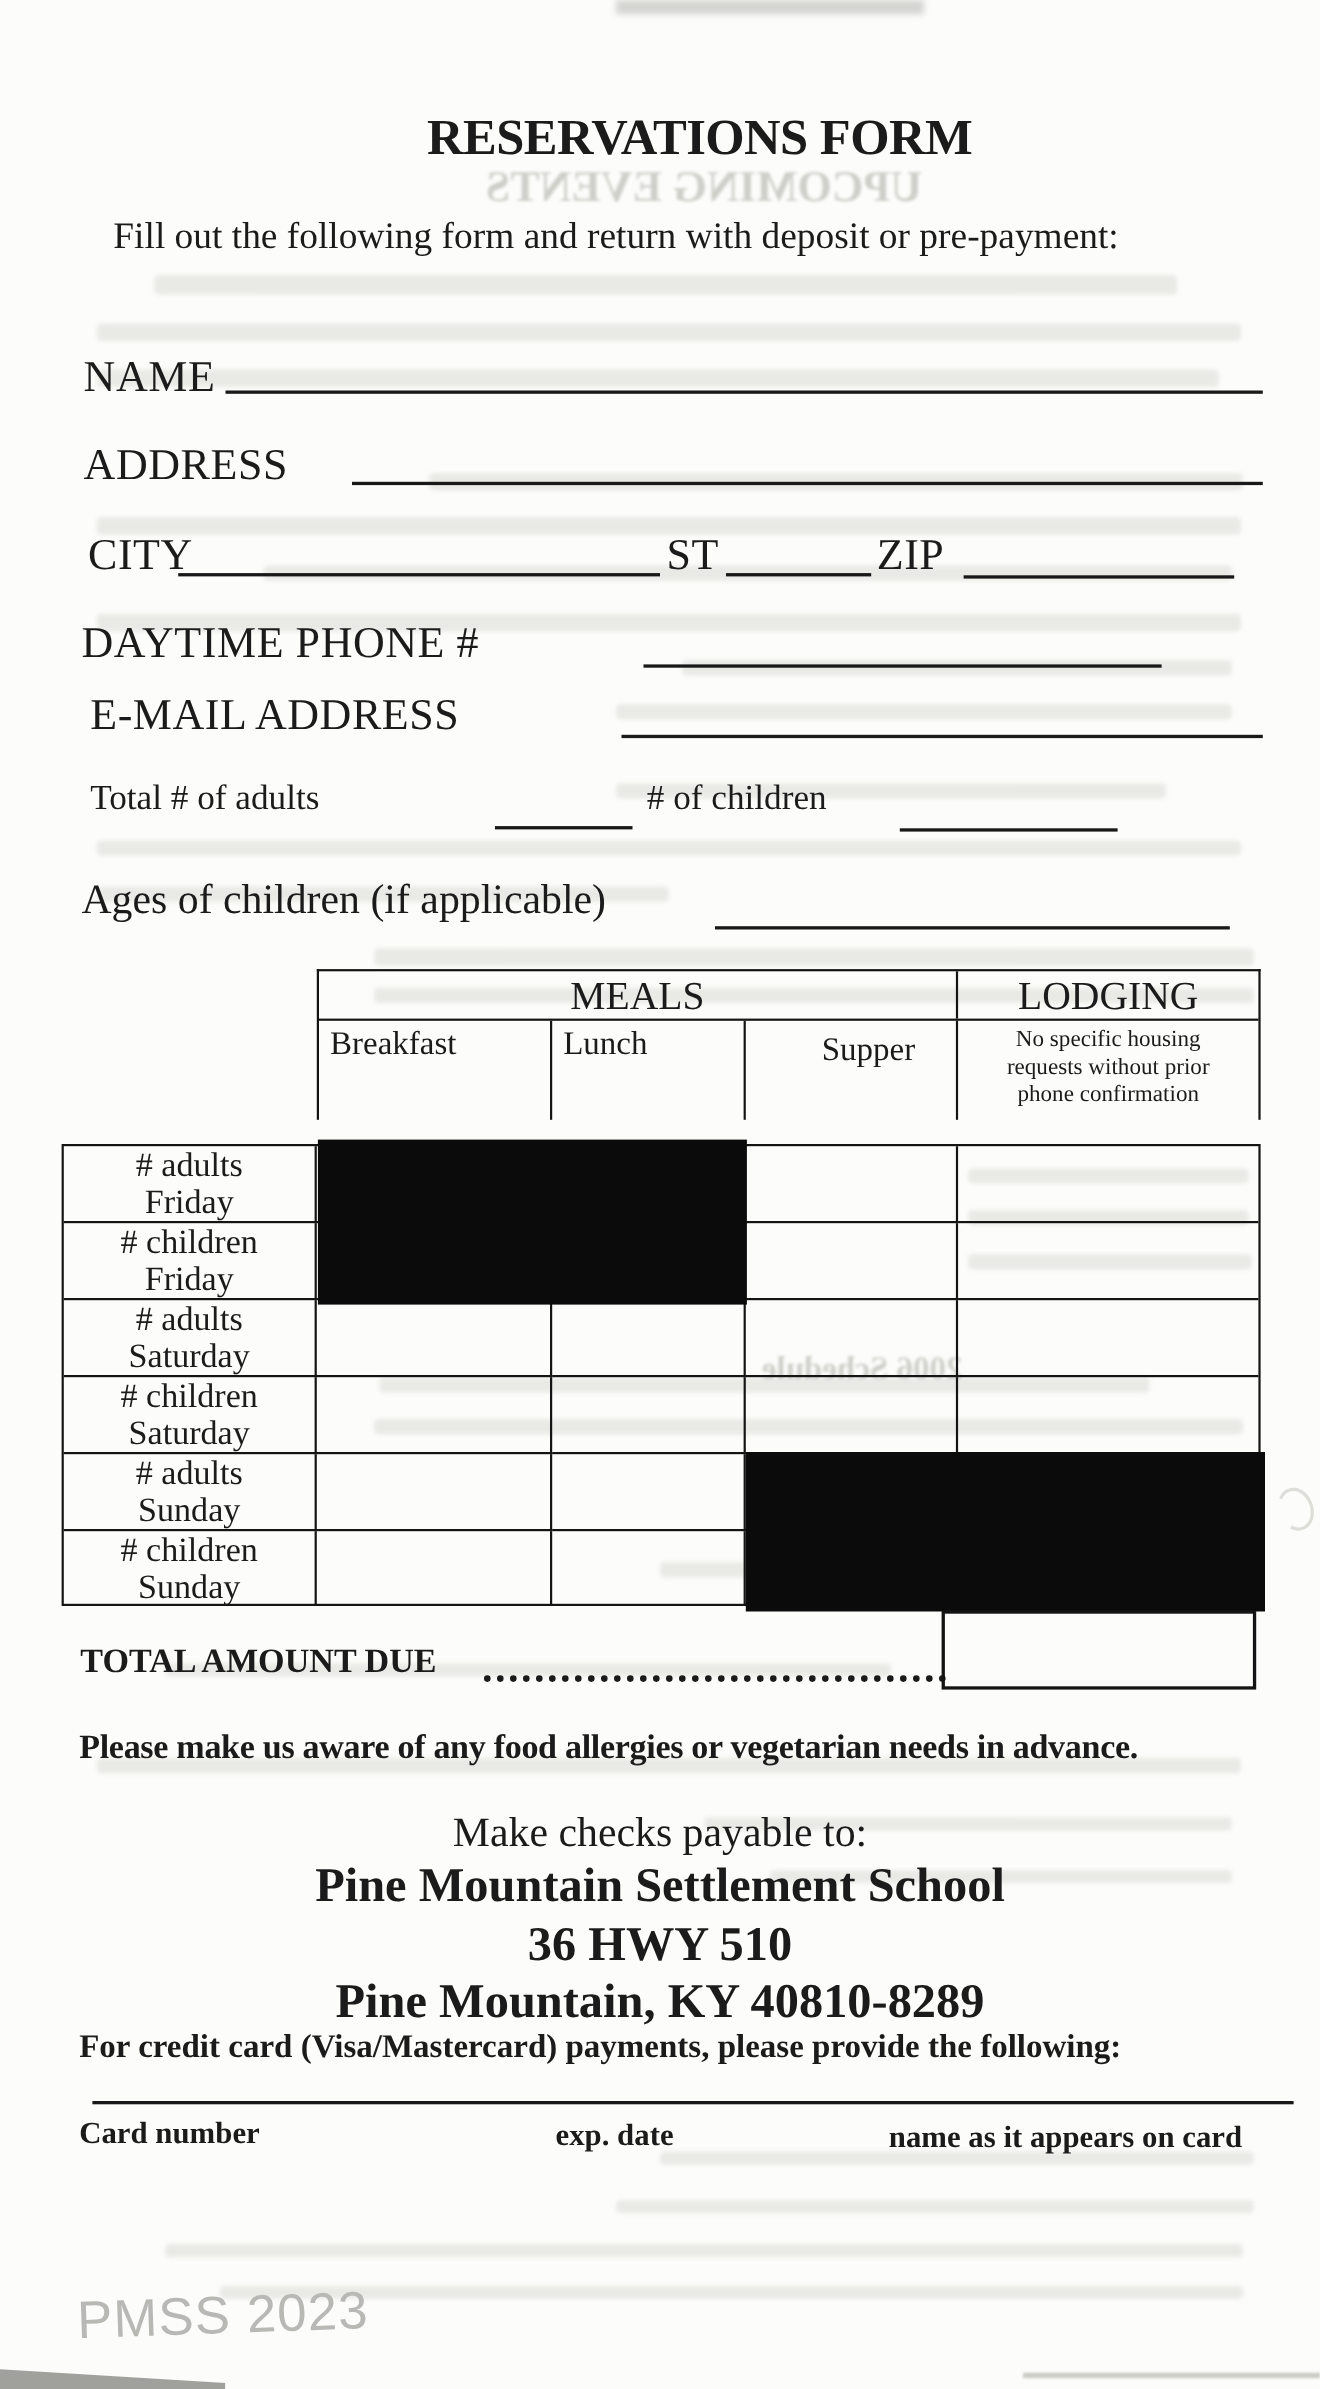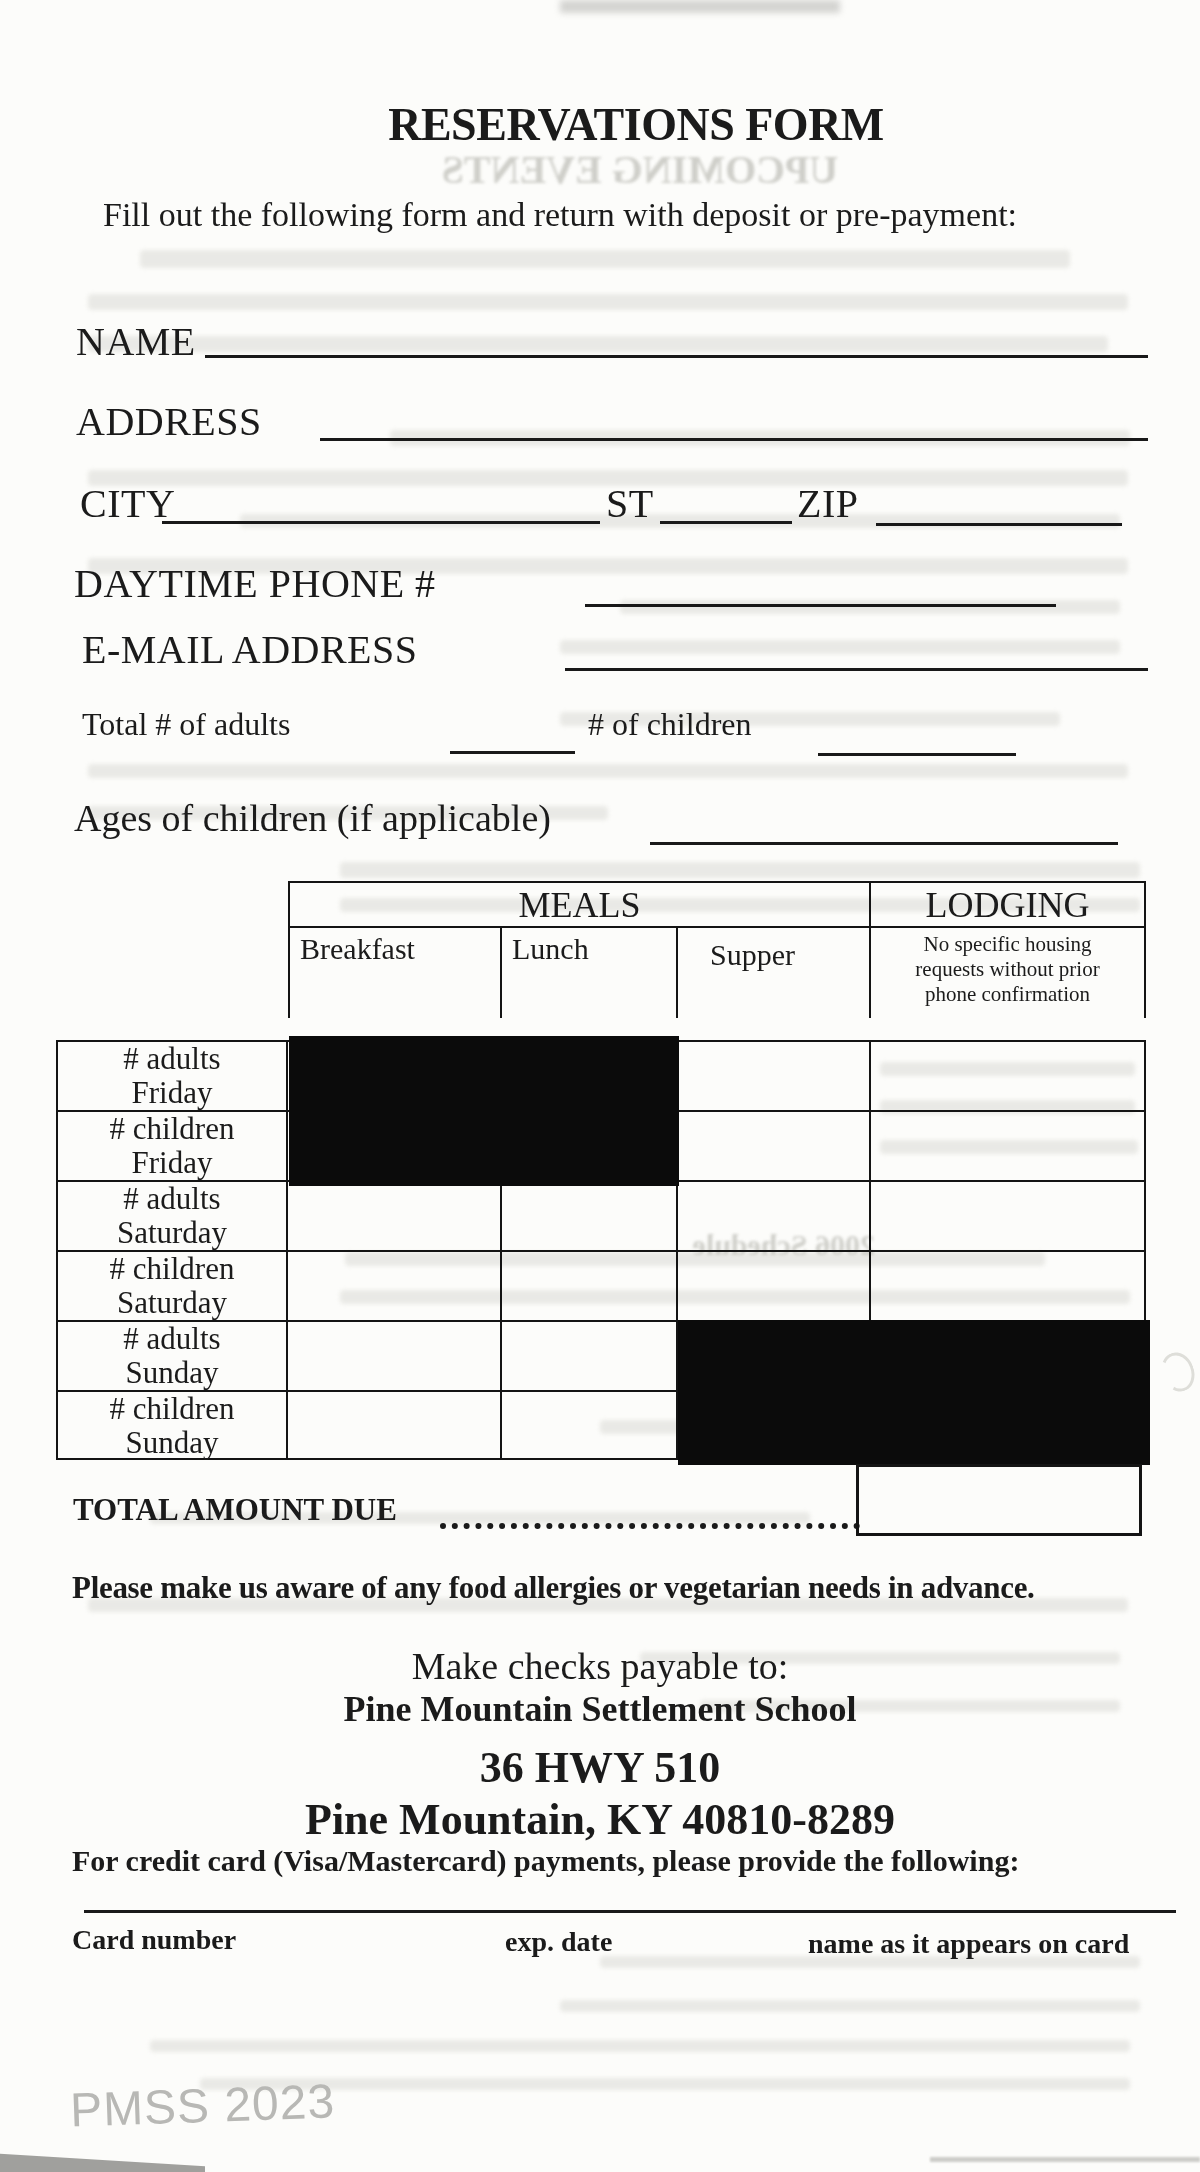--- a/index.html
+++ b/index.html
@@ -15,21 +15,21 @@
   .fieldline{border-bottom:3px solid #191919;height:0;}
   .sentence{font-size:31px;font-weight:bold;letter-spacing:-0.3px;}
   .center{width:100%;text-align:center;}
   
   .thead{left:288px;top:881px;width:858px;height:137px;border:2px solid #141414;border-bottom:none;box-sizing:border-box;background:transparent;}
   .thead-row1{display:flex;height:45px;border-bottom:2px solid #141414;box-sizing:border-box;}
   .th-meals{width:581px;border-right:2px solid #141414;box-sizing:border-box;text-align:center;font-size:36px;line-height:44px;}
   .th-lodging{flex:1;text-align:center;font-size:36px;line-height:44px;}
   .thead-row2{display:flex;height:90px;}
   .th-meal{box-sizing:border-box;border-right:2px solid #141414;font-size:30px;padding:4px 0 0 10px;}
-  .th-b{width:212px;} .th-l{width:176px;} .th-s{width:193px;padding-top:10px;padding-left:32px;}
+  .th-b{width:212px;} .th-l{width:176px;} .th-s{width:193px;padding-top:10px;padding-left:32px;text-align:center;}
   .th-note{flex:1;text-align:center;font-size:21px;line-height:25px;padding-top:4px;}
   .th-note span{display:inline-block;max-width:190px;white-space:normal;}
   .tbody{left:56px;top:1040px;width:1090px;height:420px;border:2px solid #141414;box-sizing:border-box;
          display:grid;grid-template-columns:230px 214px 176px 193px 1fr;grid-template-rows:repeat(6,1fr);}
   .cell{border-right:2px solid #141414;border-bottom:2px solid #141414;box-sizing:border-box;}
   .cell.cl{border-right:2px solid #141414;display:flex;flex-direction:column;align-items:center;justify-content:center;
            font-size:31px;line-height:34px;text-align:center;}
   .cell.lastcol{border-right:none;}
   .row6{border-bottom:none;}
   .redact{background:#0b0b0b;}
@@ -193,21 +193,21 @@
 
   <div class="abs margin-mark"></div>
 
   <div class="abs serif bold" style="left:73px;top:1492px;font-size:31px;">TOTAL AMOUNT DUE</div>
   <div class="abs dots" style="left:440px;top:1468px;width:420px;height:55px;"></div>
   <div class="abs amountbox" style="left:856px;top:1464px;width:286px;height:72px;"></div>
 
   <div class="abs serif sentence" style="left:72px;top:1570px;">Please make us aware of any food allergies or vegetarian needs in advance.</div>
 
   <div class="abs serif center" style="top:1644px;font-size:38px;">Make checks payable to:</div>
-  <div class="abs serif center bold" style="top:1688px;font-size:36px;">Pine Mountain Settlement School</div>
+  <div class="abs serif center bold" style="top:1688px;font-size:44px;">Pine Mountain Settlement School</div>
   <div class="abs serif center bold" style="top:1742px;font-size:44px;">36 HWY 510</div>
   <div class="abs serif center bold" style="top:1794px;font-size:44px;">Pine Mountain, KY  40810-8289</div>
 
   <div class="abs serif bold" style="left:72px;top:1844px;font-size:30px;">For credit card (Visa/Mastercard)  payments, please provide the following:</div>
   <div class="abs cardline" style="left:84px;top:1910px;width:1092px;"></div>
   <div class="abs serif cardlbl" style="left:72px;top:1924px;">Card number</div>
   <div class="abs serif cardlbl" style="left:505px;top:1926px;">exp. date</div>
   <div class="abs serif cardlbl" style="left:808px;top:1928px;">name as it appears on card</div>
 
   <div class="abs watermark" style="left:70px;top:2078px;">PMSS 2023</div>

